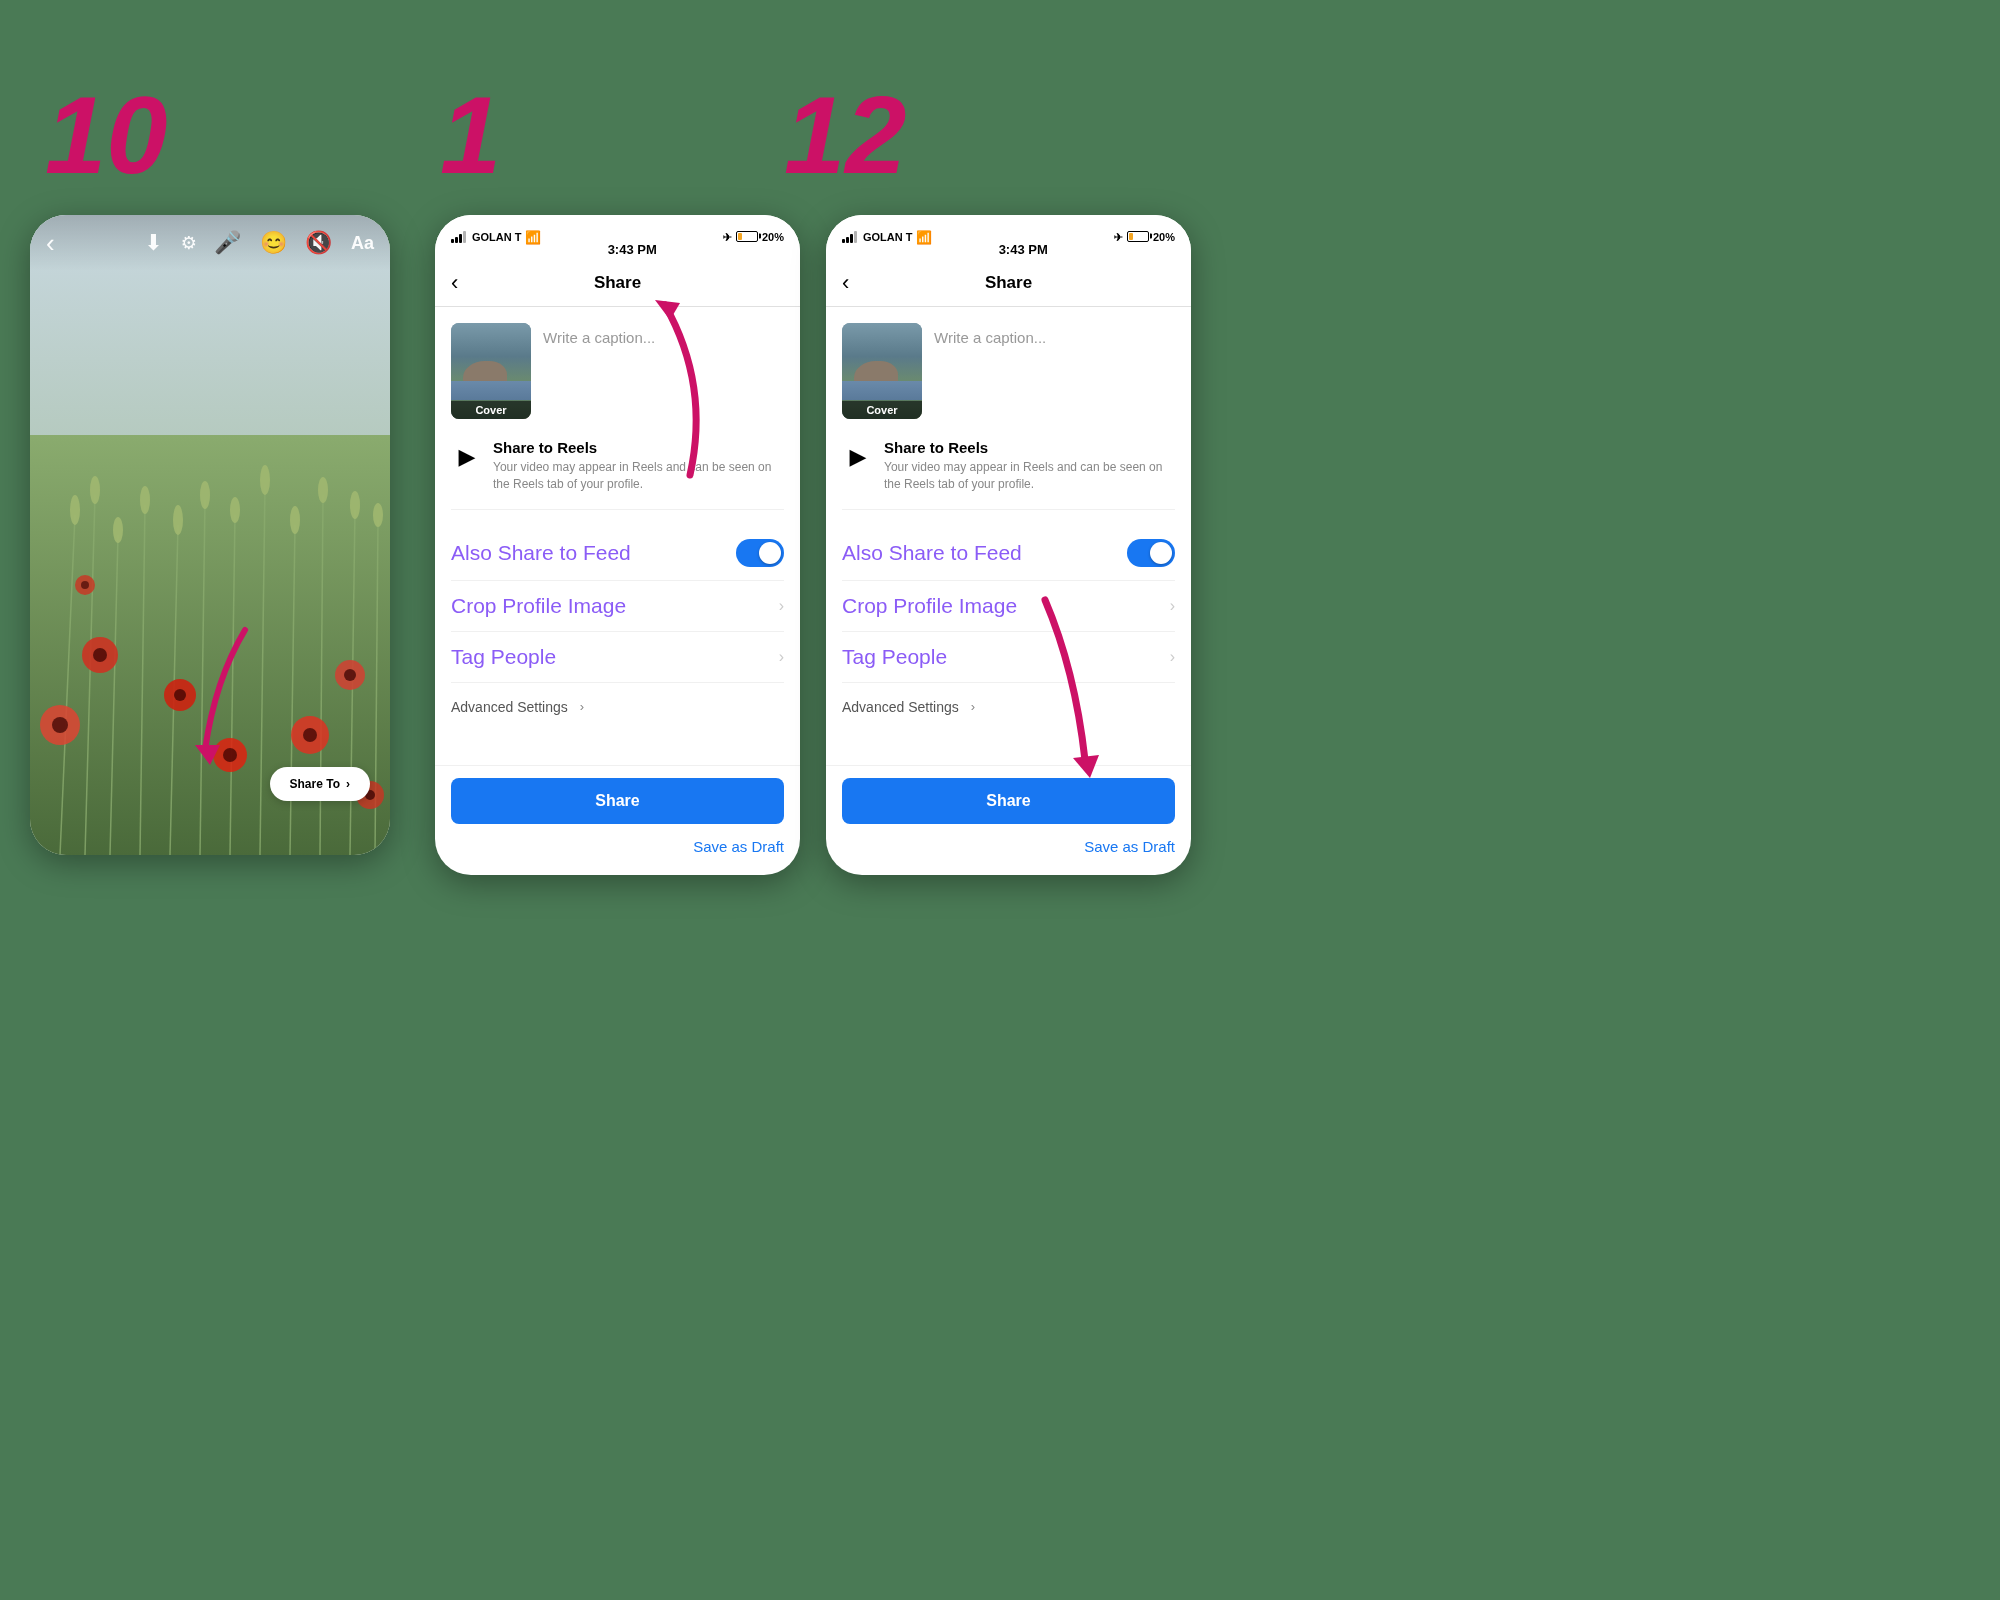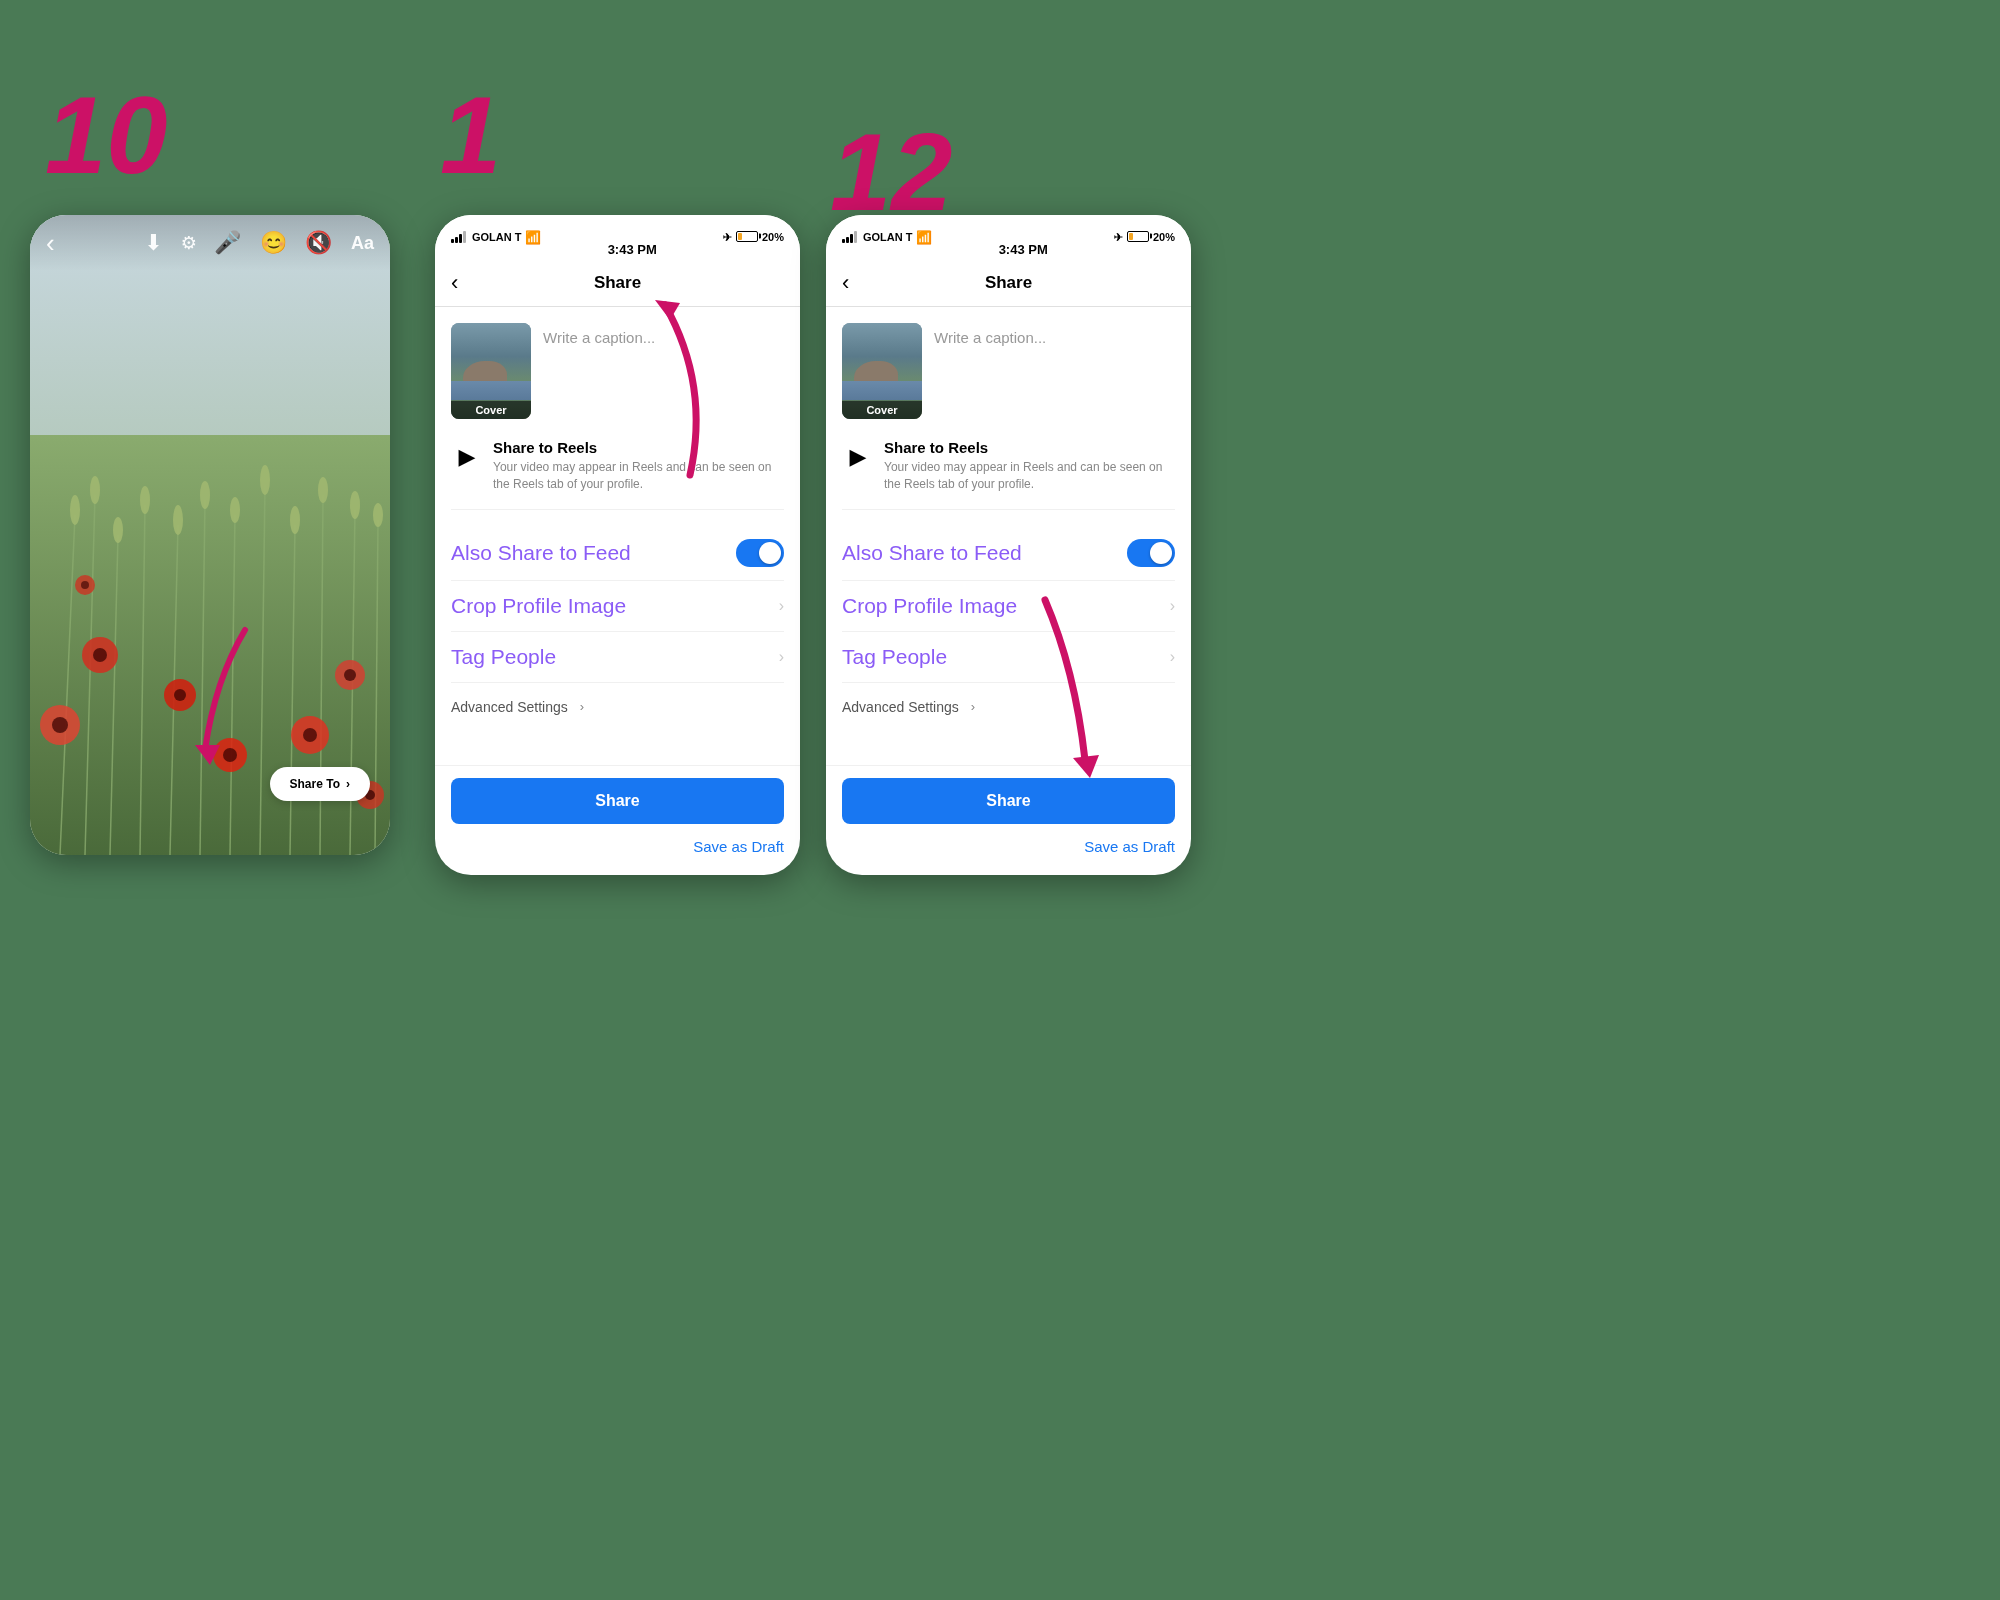--- a/index.html
+++ b/index.html
@@ -400,21 +400,21 @@
       background: linear-gradient(to bottom, #6a8aaa, #5a7a9a);
     }
   </style>
 </head>
 <body>
 
 <div class="step-number" style="left:45px; top:80px;">10</div>
 
 <div class="step-number" style="left:440px; top:80px;">1</div>
 
-<div class="step-number" style="left:830px; top:80px;margin-top:37px;">12</div>
+<div class="step-number" style="left:784px; top:80px;">12</div>
 
 <div class="phone phone-10">
   <div class="phone-10-bg">
 
     <svg width="360" height="640" viewBox="0 0 360 640" style="position:absolute;top:0;left:0;">
 
       <defs>
         <linearGradient id="sky" x1="0" y1="0" x2="0" y2="1">
           <stop offset="0%" stop-color="#c8d8e0"></stop>
           <stop offset="60%" stop-color="#a8c0a8"></stop>

